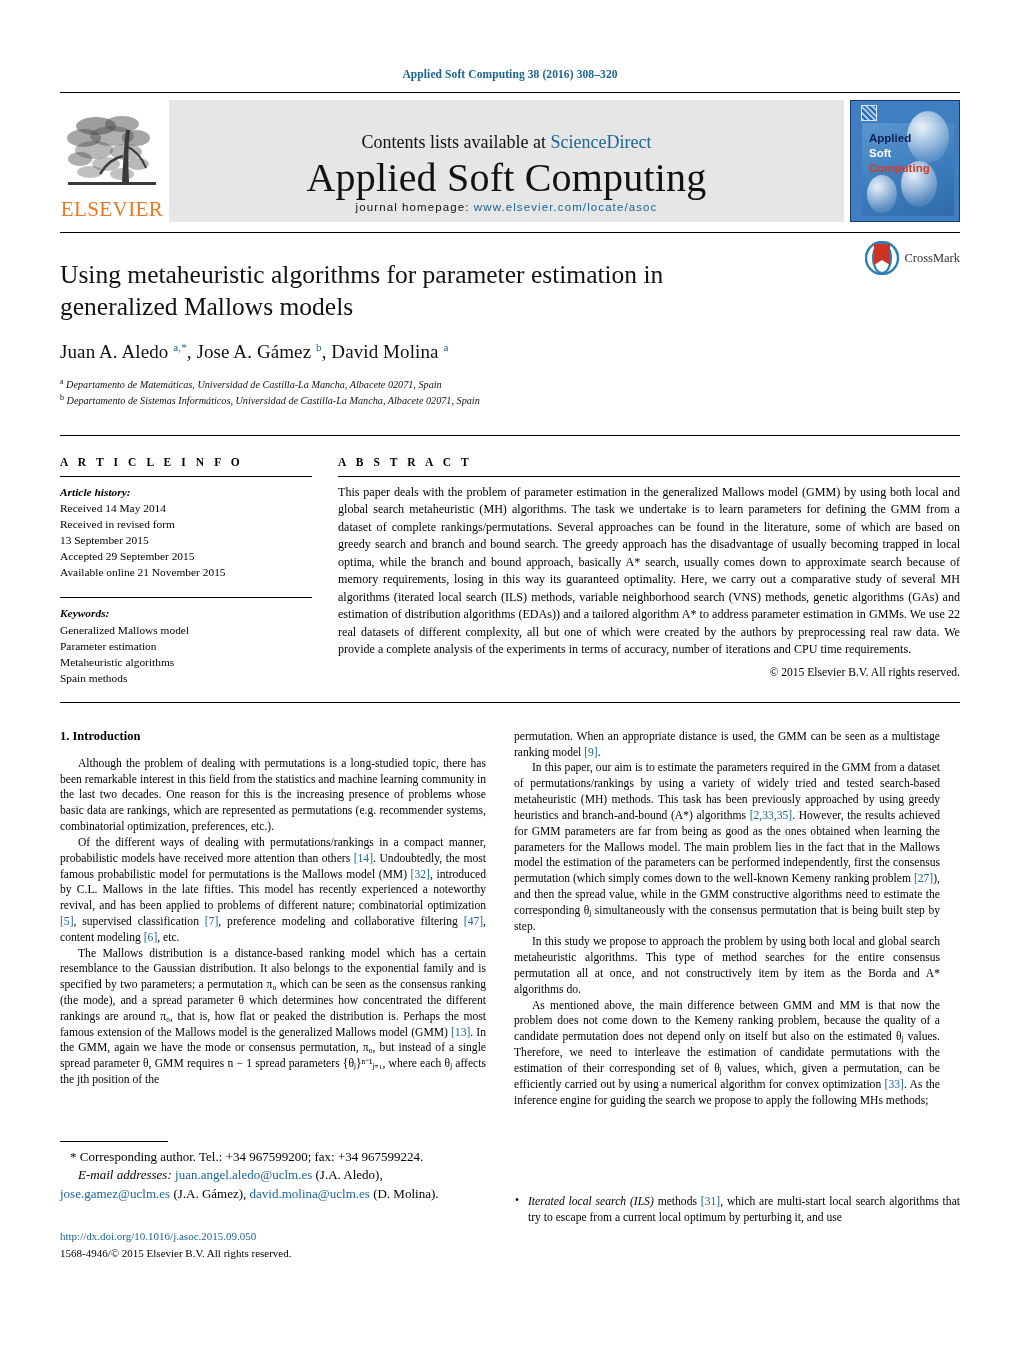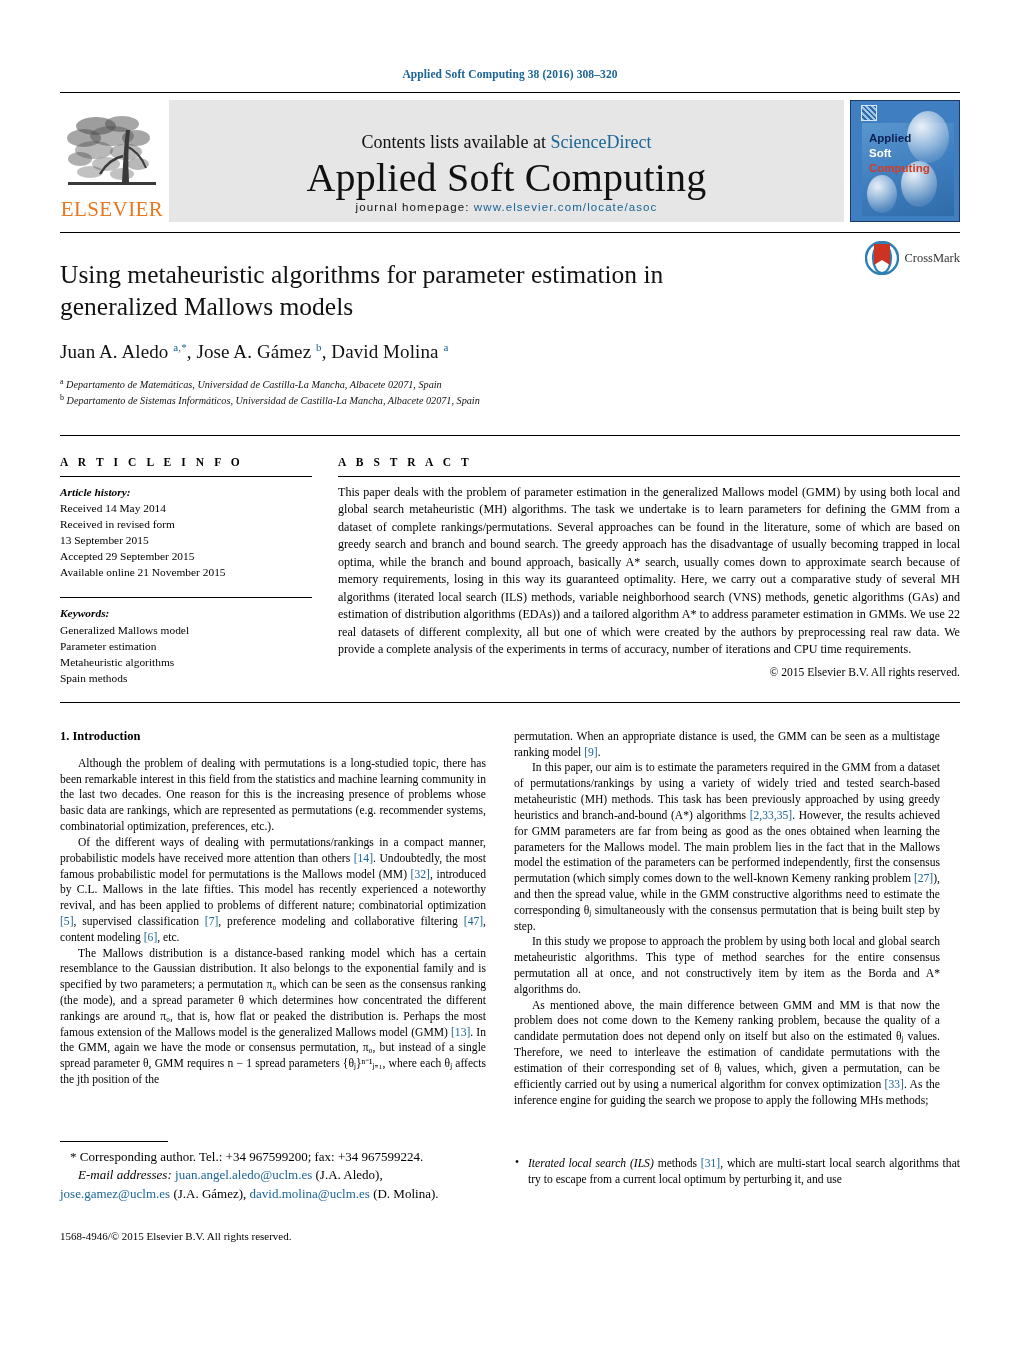--- a/index.html
+++ b/index.html
@@ -265,21 +265,21 @@
     width: 426px;
     font-size: 11px;
     line-height: 1.5;
   }
   .doi-block .doi { color:#1a6496; }
 
   
   .bullets {
     position: absolute;
     left: 514px;
-    top: 1156px;
+    top: 1194px;
     width: 446px;
   }
   ul.mh-list {
     margin: 0; padding: 0; list-style: none;
   }
   ul.mh-list li {
     font-size: 11.6px;
     line-height: 1.365;
     text-align: justify;
     padding-left: 14px;
@@ -439,16 +439,17 @@
         <span>(J.A. Aledo)</span>,
         <span class="lnk">jose.gamez@uclm.es</span>
         <span>(J.A. Gámez)</span>,
         <span class="lnk">david.molina@uclm.es</span>
         <span>(D. Molina)</span>.
       </div>
     </div>
   </div>
 
   <div class="doi-block">
+    <div class="doi">http://dx.doi.org/10.1016/j.asoc.2015.09.050</div>
     <div>1568-4946/© 2015 Elsevier B.V. All rights reserved.</div>
   </div>
 
 </div>
 
 </body></html>

